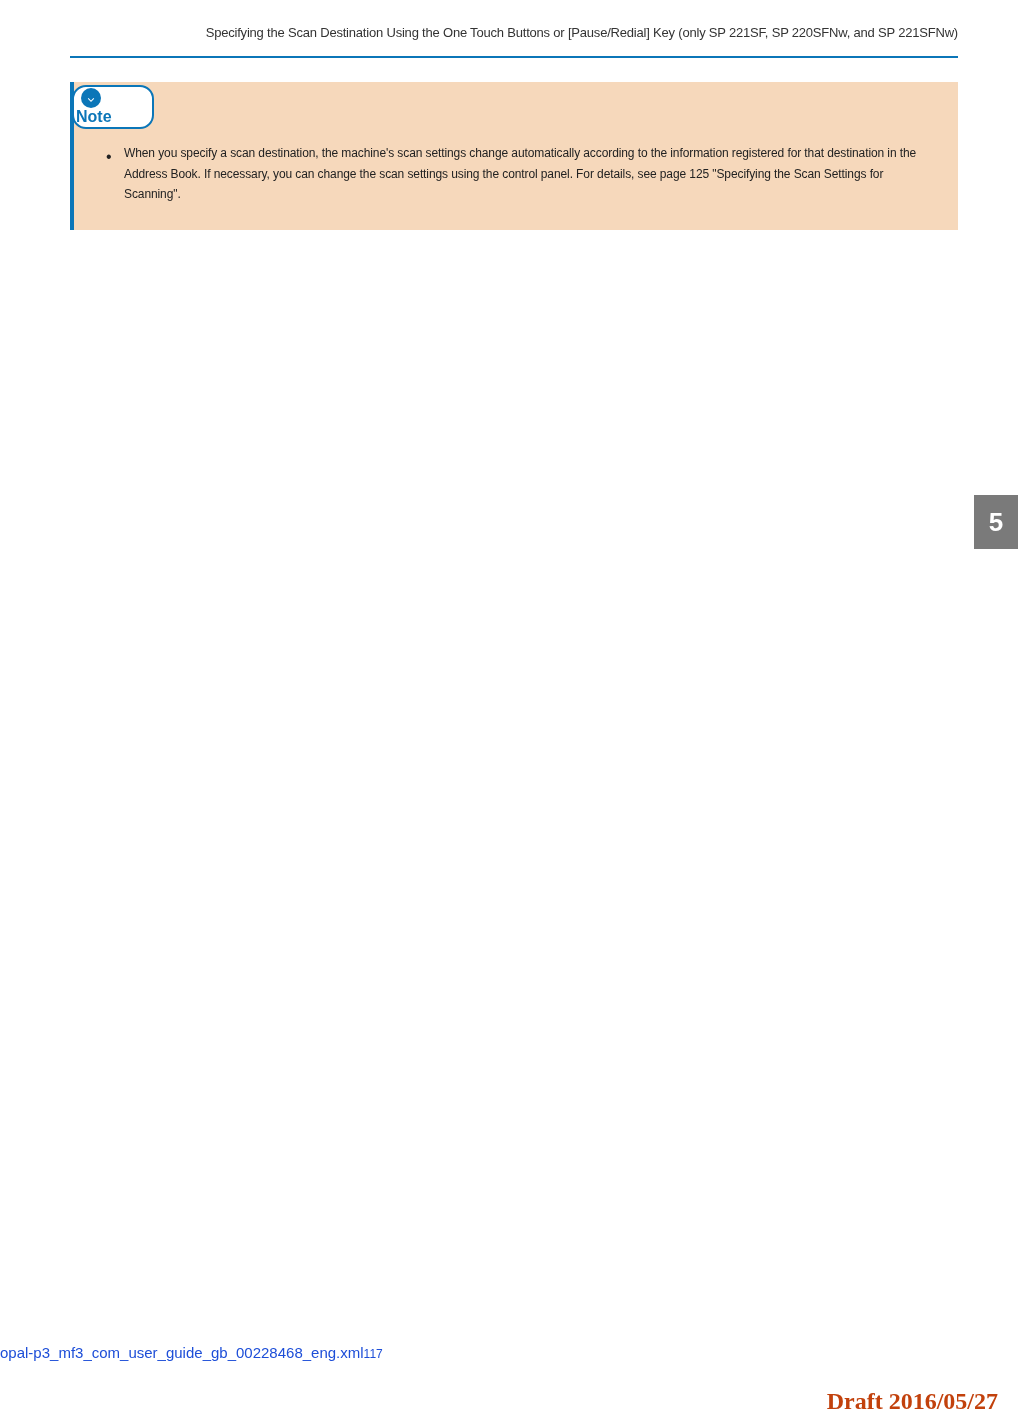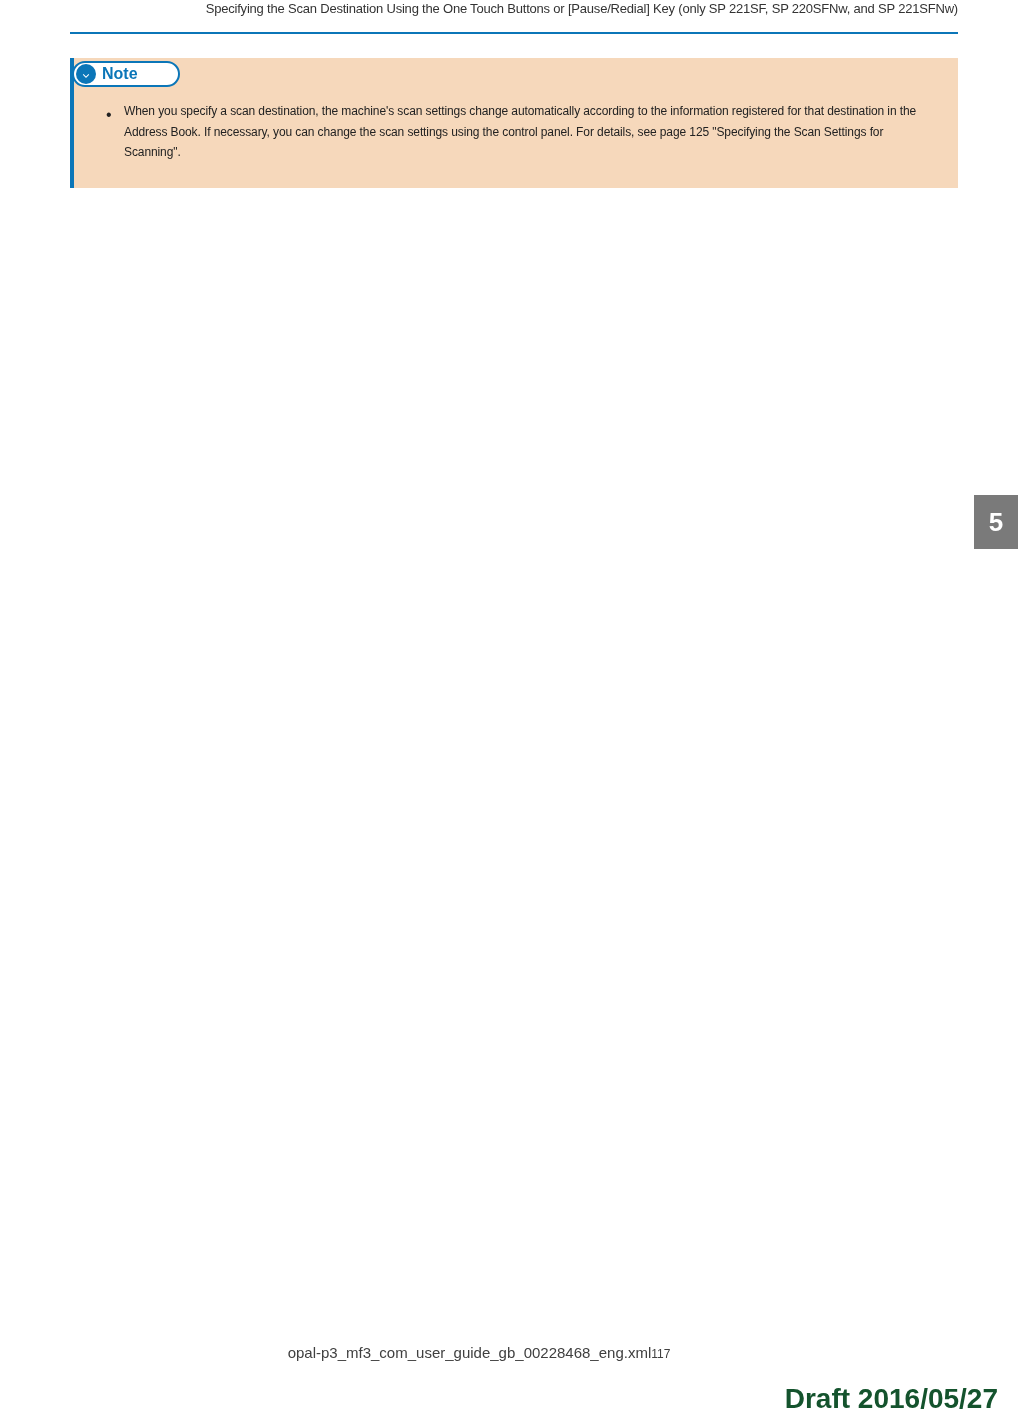--- a/index.html
+++ b/index.html
@@ -17,20 +17,21 @@
     }
     .page-header {
       padding: 0 60px 10px 90px;
       text-align: right;
     }
     .header-title {
       font-size: 13px;
       color: #333;
       line-height: 1.4;
       letter-spacing: -0.2px;
+      margin-top: 24px;
     }
     .header-rule {
       margin: 4px 60px 0 70px;
       border: none;
       border-top: 2px solid #0b76b8;
     }
     .content-area {
       padding: 24px 60px 0 70px;
     }
     .note-block {
@@ -42,20 +43,21 @@
     .note-badge {
       display: inline-flex;
       align-items: center;
       background: #ffffff;
       border: 2px solid #0b76b8;
       border-radius: 14px;
       padding: 1px 40px 1px 2px;
       margin: 3px 0 14px 0;
       position: relative;
       left: -2px;
+      flex-direction: column;
     }
     .note-badge-icon {
       width: 20px;
       height: 20px;
       background: #0b76b8;
       border-radius: 50%;
       display: inline-flex;
       align-items: center;
       justify-content: center;
       margin-right: 6px;
@@ -106,39 +108,39 @@
       font-weight: bold;
       font-family: Arial, sans-serif;
     }
     .footer {
       position: absolute;
       bottom: 60px;
       left: 0;
       right: 0;
       padding: 0 60px 0 0;
       display: flex;
-      justify-content: center;
+      justify-content: flex-start;
       align-items: baseline;
       font-size: 15px;
-      color: #404040;
+      color: #1d4ed8;
     }
     .footer-left {
       font-size: 15px;
     }
     .footer-right {
       font-size: 12px;
     }
     .draft-stamp {
       position: absolute;
       bottom: 6px;
       right: 20px;
-      font-size: 28px;
+      font-size: 24px;
       font-weight: bold;
-      color: #14532d;
-      font-family: Liberation Sans, sans-serif;
+      color: #c2410c;
+      font-family: Liberation Serif, serif;
     }
   </style>
 </head>
 <body>
 
 <div class="page-header">
   <div class="header-title">Specifying the Scan Destination Using the One Touch Buttons or [Pause/Redial] Key (only SP 221SF, SP 220SFNw, and SP 221SFNw)</div>
 </div>
 <hr class="header-rule">
 

